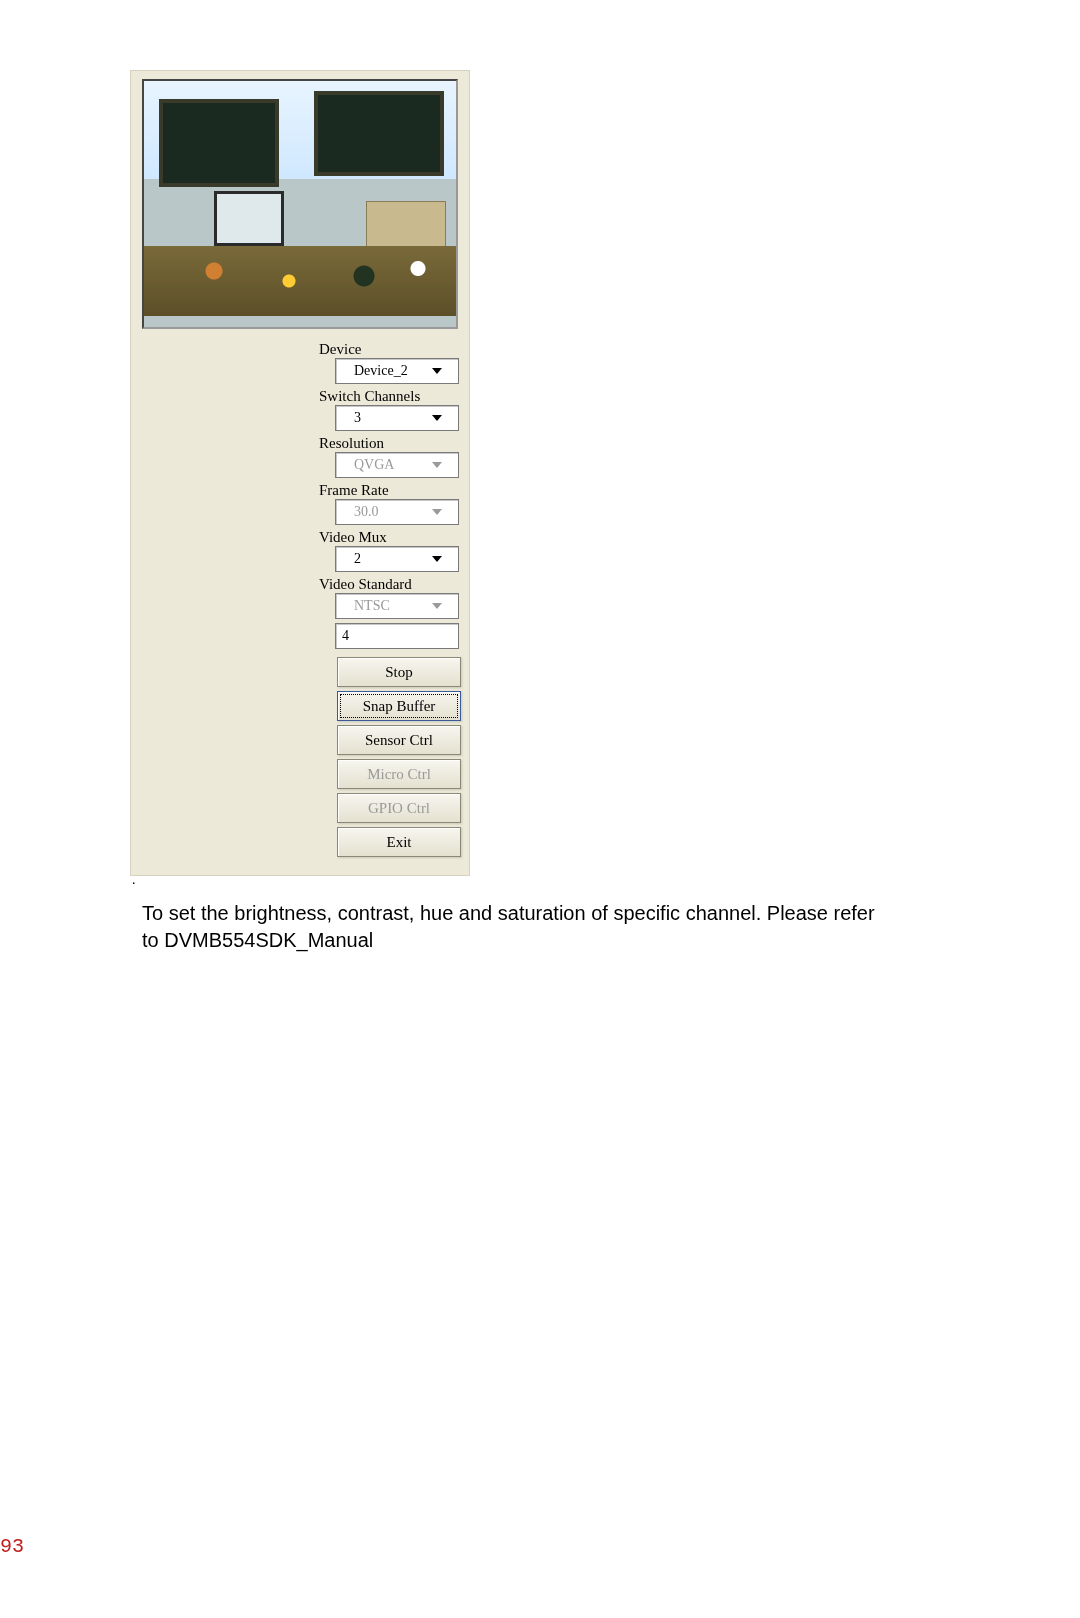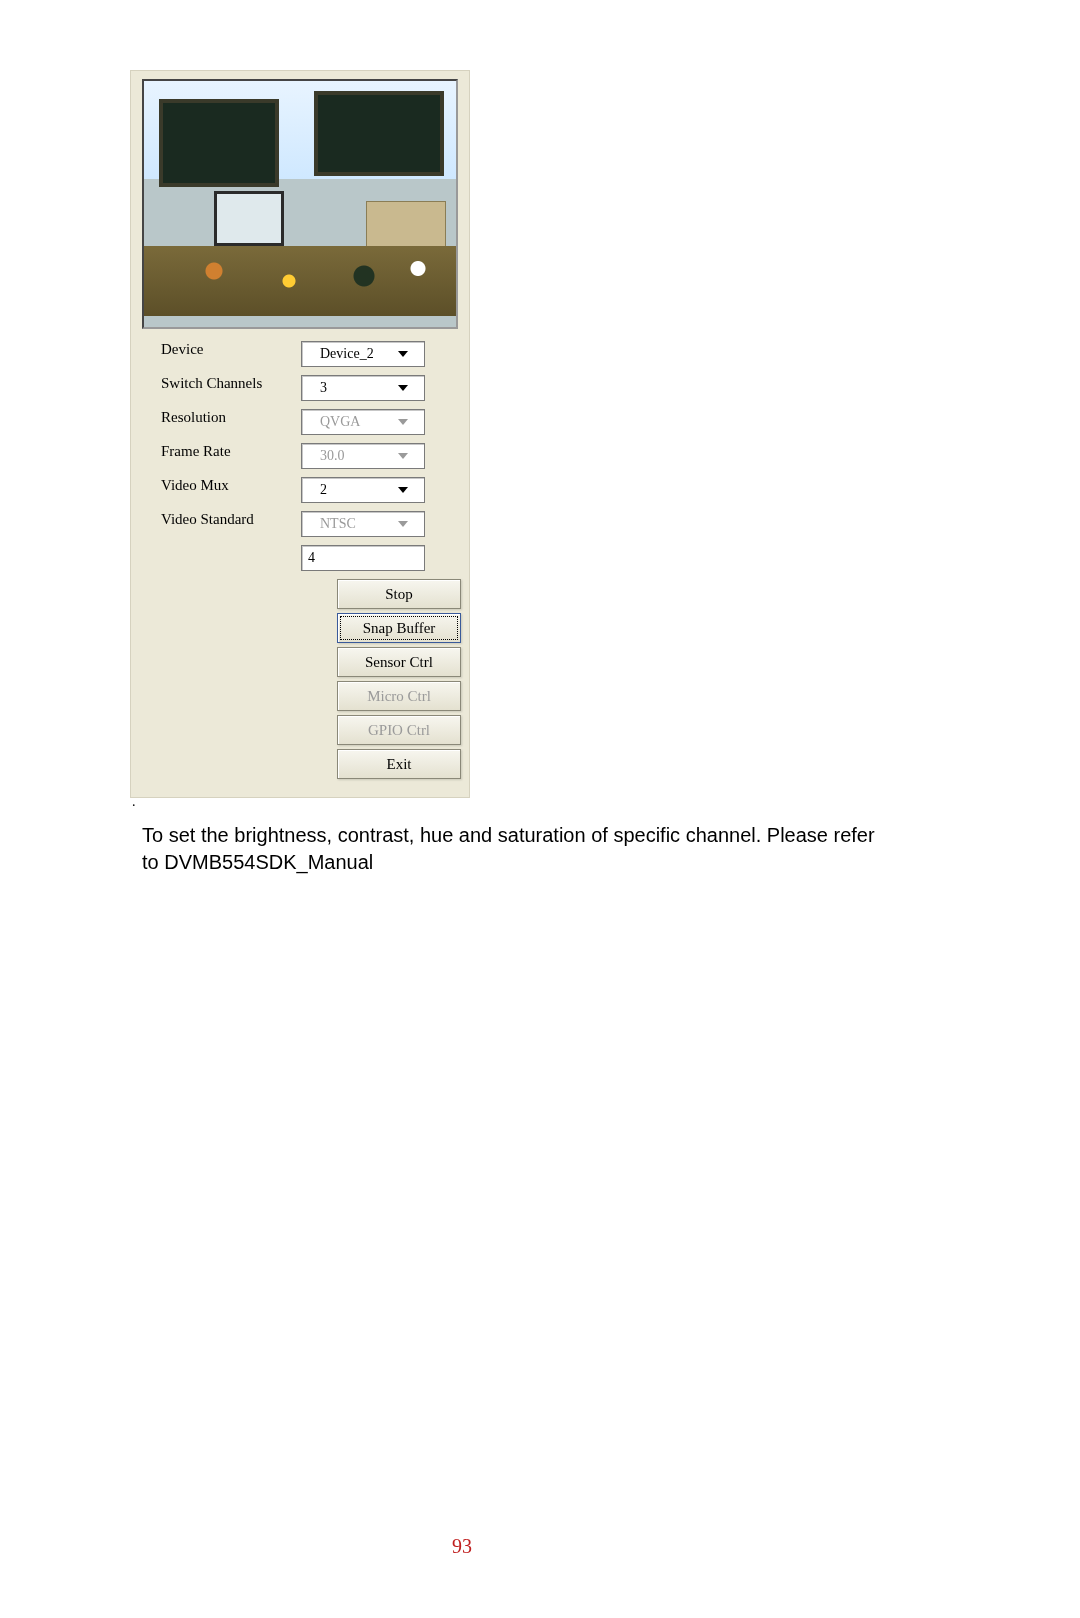--- a/index.html
+++ b/index.html
@@ -43,23 +43,24 @@
                radial-gradient(circle at 20% 40%, #d08030 0 8px, transparent 9px),
                radial-gradient(circle at 45% 60%, #ffcc33 0 6px, transparent 7px),
                radial-gradient(circle at 70% 50%, #223322 0 10px, transparent 11px),
                radial-gradient(circle at 88% 35%, #ffffff 0 7px, transparent 8px);
   }
   .cabinet { position:absolute; right:10px; top:120px; width:80px; height:60px; background:#c9b98f; border:1px solid #8a7d55; }
 
   .form { margin-top: 6px; }
   .row {
     display: flex;
-    align-items: flex-start;
+    align-items: flex-end;
     margin: 4px 0;
     min-height: 30px;
+    flex-direction: column;
   }
   .lbl {
     width: 160px;
     font-size: 15px;
     color: #000;
     padding-left: 20px;
   }
   .combo, .txt {
     width: 124px;
     height: 26px;
@@ -130,22 +131,22 @@
     font-size: 20px;
     line-height: 1.35;
     margin: 12px;
     max-width: 740px;
   }
   .page-num {
     position: absolute;
     bottom: 60px;
     left: 0;
     width: 924px;
-    text-align: center;
-    font-family: Liberation Serif, serif;
+    text-align: left;
+    font-family: Liberation Mono, monospace;
     font-size: 20px;
     color: #c02020;
   }
 </style>
 </head>
 <body>
 
 <div class="page">
 
   <div class="panel">

